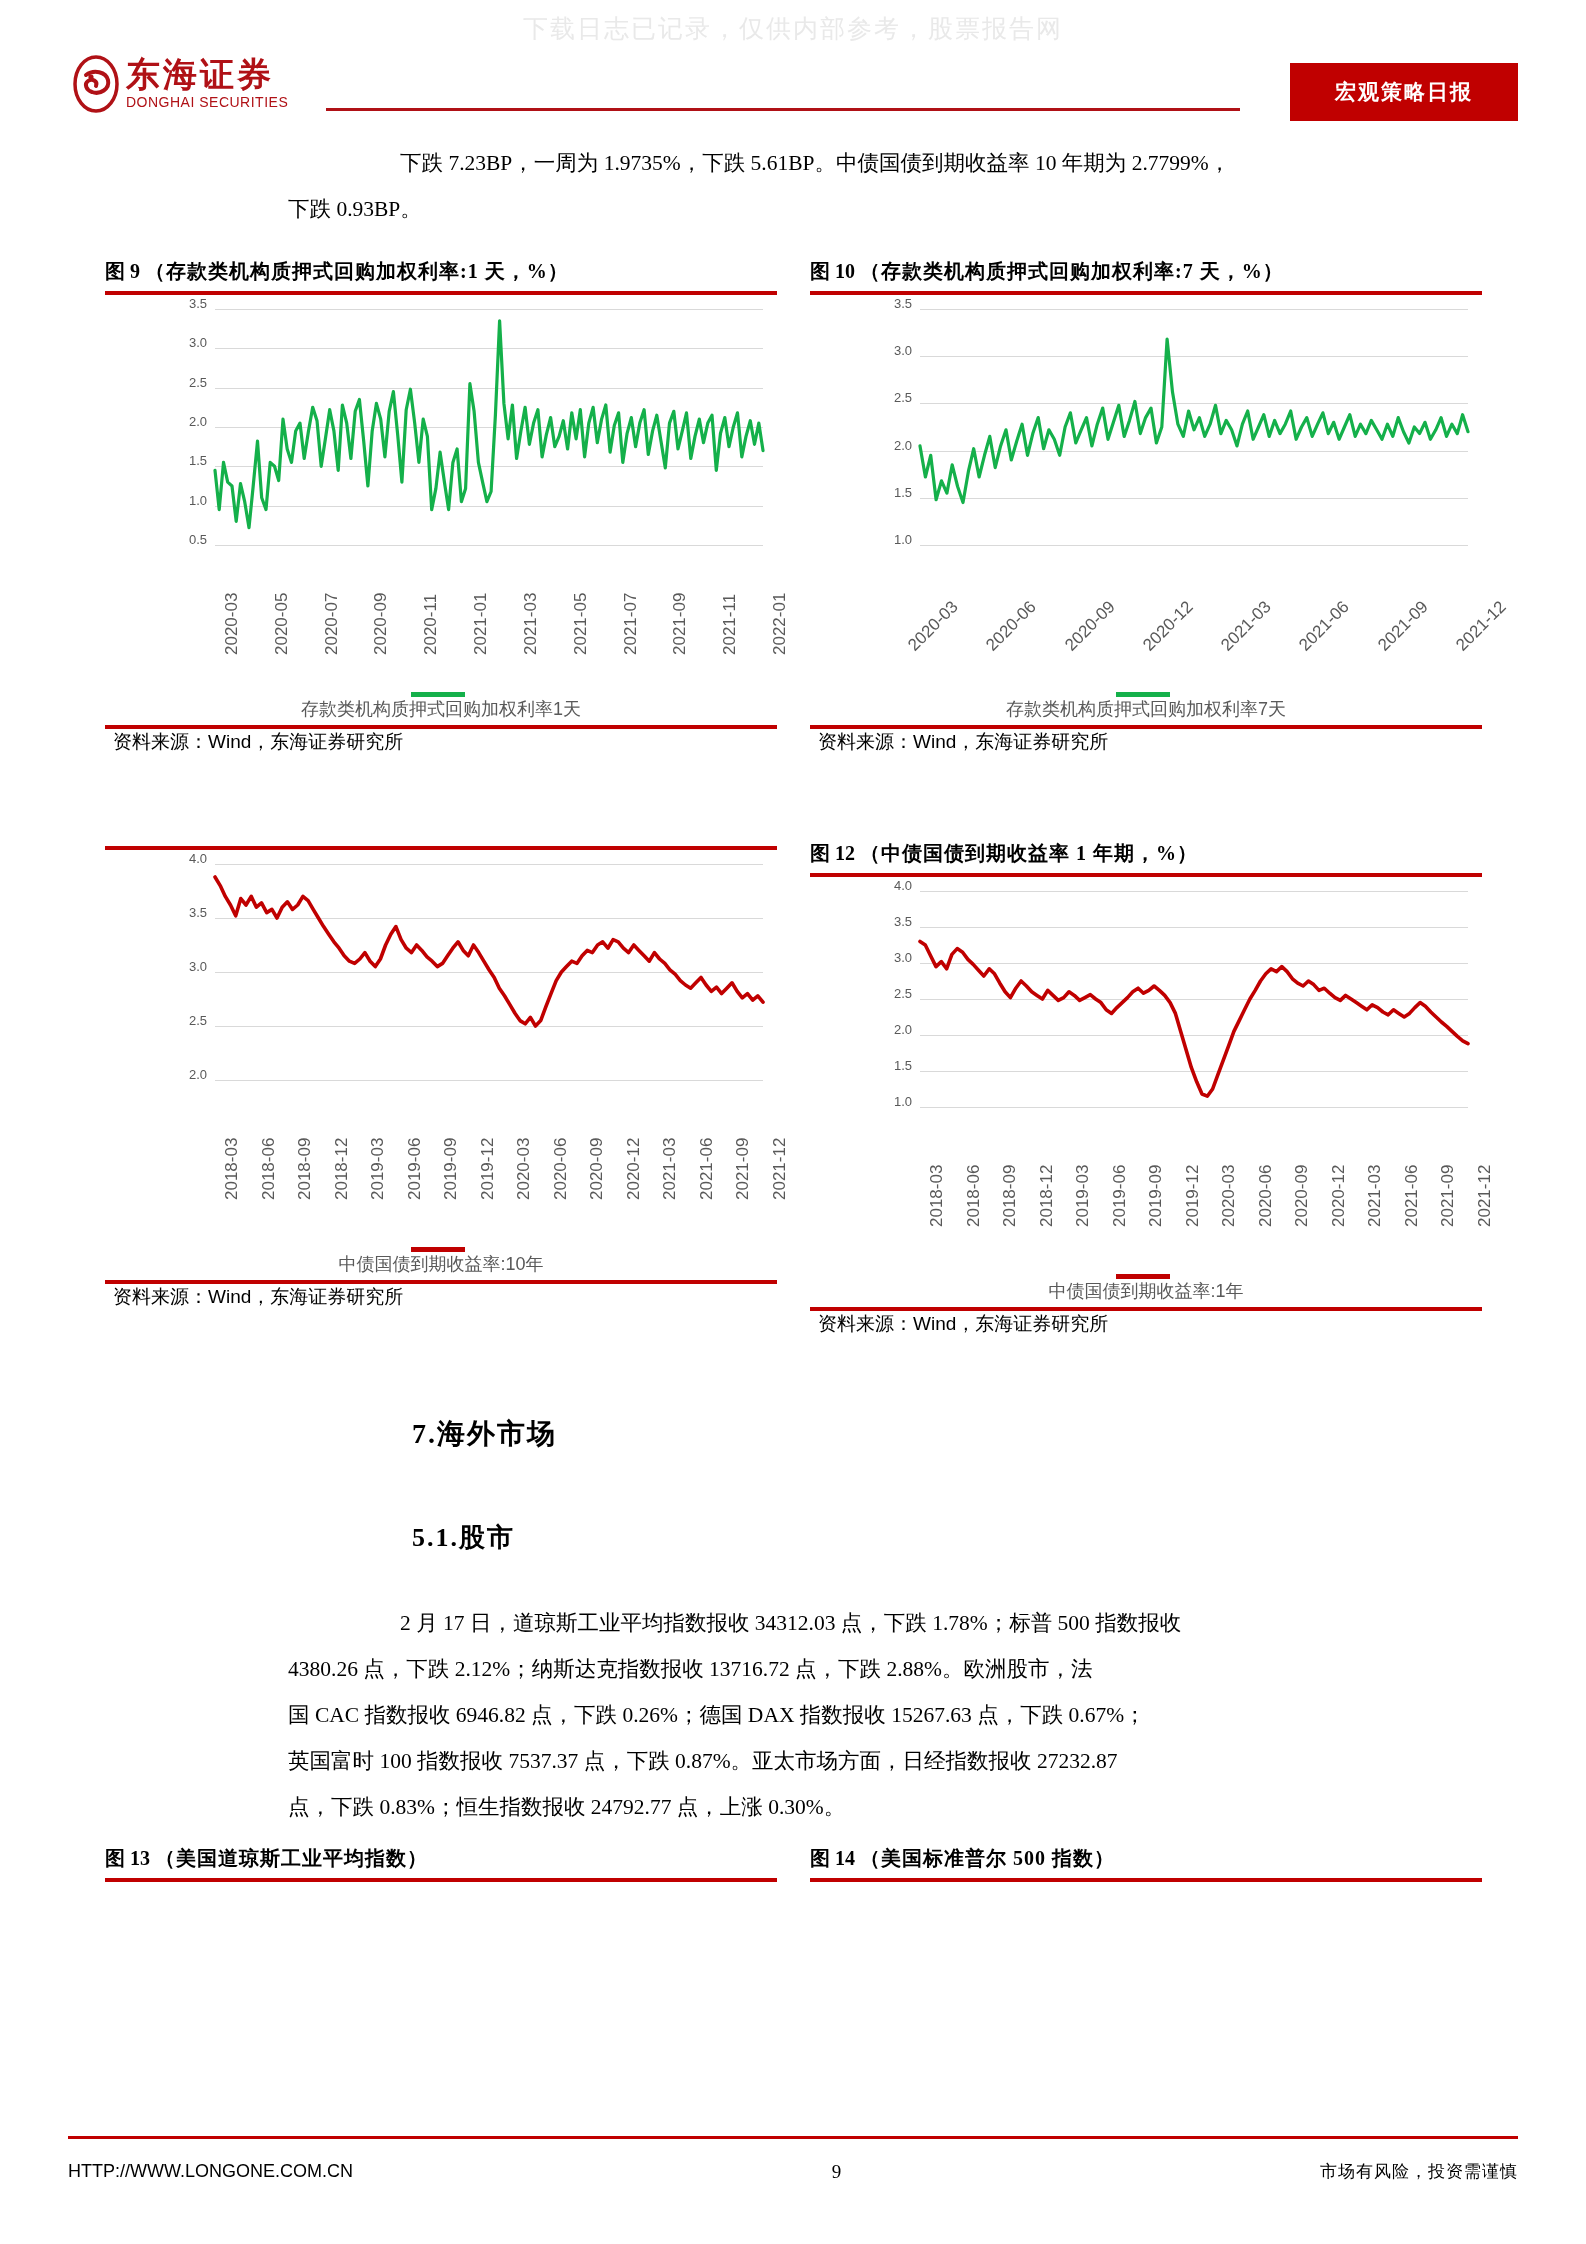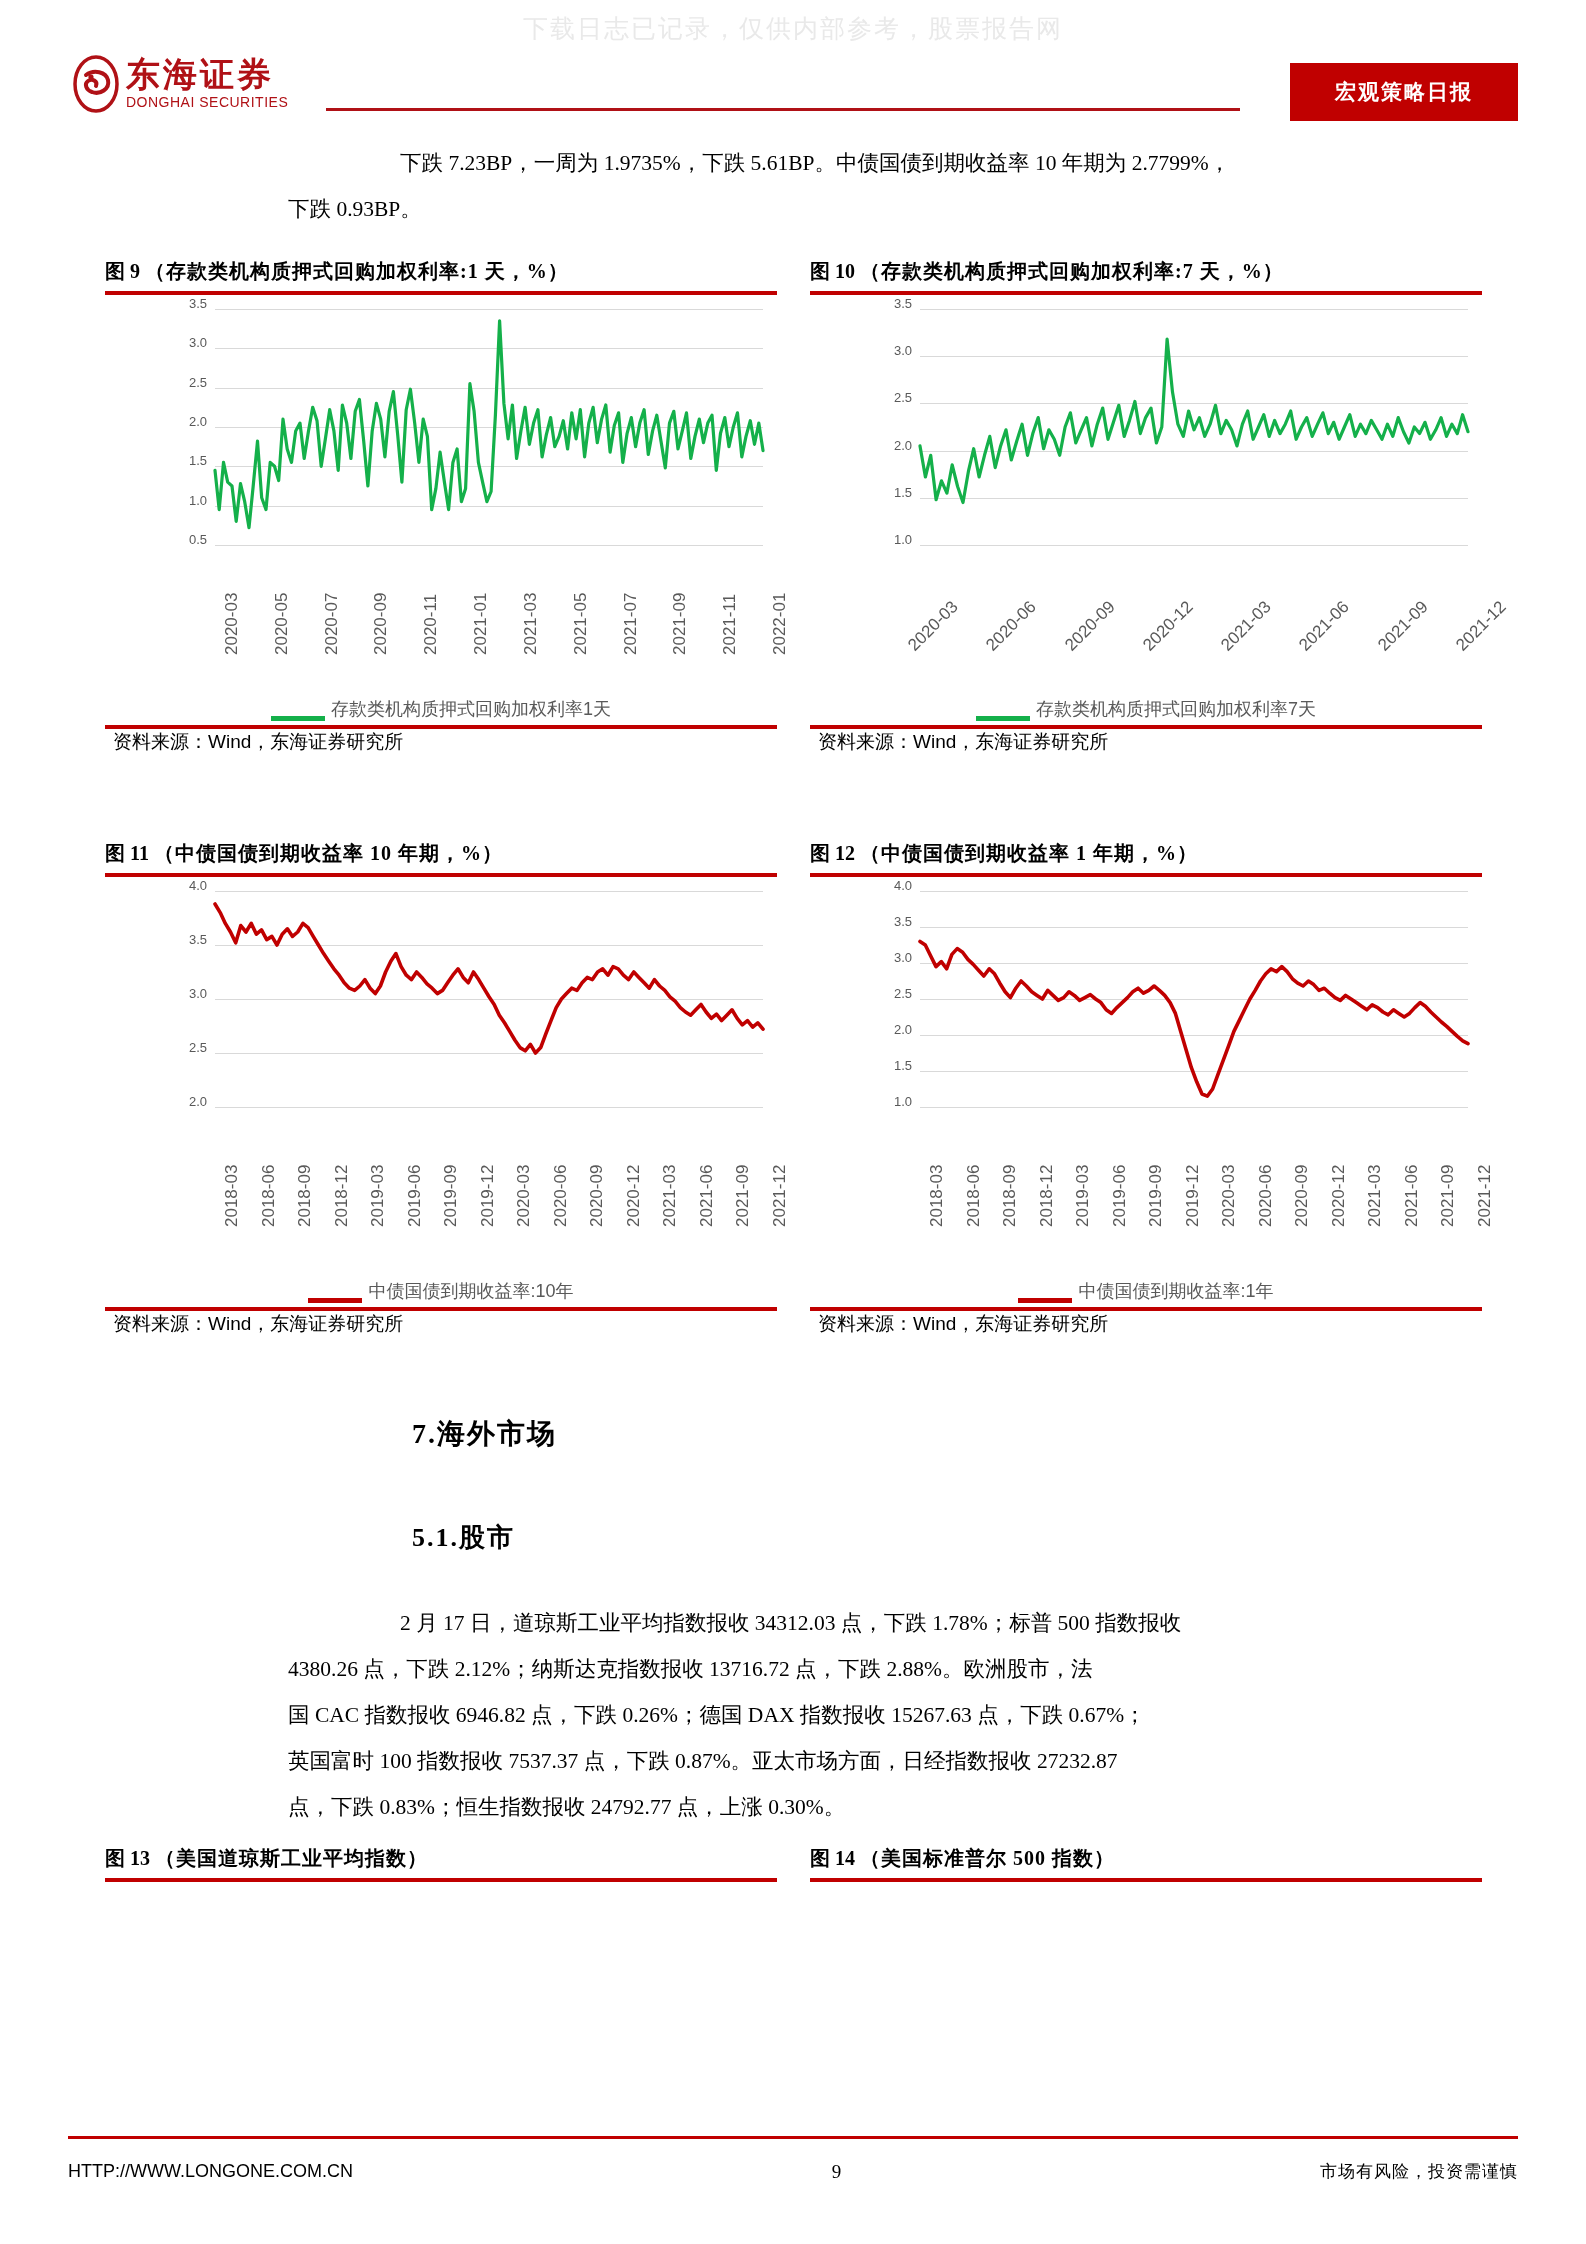--- a/index.html
+++ b/index.html
@@ -98,23 +98,23 @@
     position:absolute;
     font-family:"Liberation Sans", sans-serif;
     font-size:17px; color:#595959;
     white-space:nowrap;
     transform-origin: left top;
   }
   .xlab.vert { transform: rotate(-90deg); }
   .xlab.diag { transform: rotate(-45deg); }
   .legend {
     position:absolute; bottom:4px; left:0; right:0;
-    display:flex; align-items:flex-end; justify-content:center;
-    font-family:"Liberation Sans", sans-serif;
-    font-size:18px; color:#595959;
+    display:flex; align-items:center; justify-content:center;
+    font-family:"Liberation Sans", sans-serif;
+    font-size:18px; color:#595959;flex-direction:column;
   }
   .legend .swatch { width:54px; height:5px; margin-right:6px; }
 
   
   .h2 {
     position:absolute;
     font-family:"Liberation Serif", serif;
     font-weight:bold; font-size:28px; letter-spacing:2px; color:#000;
   }
   .h3 {
@@ -255,24 +255,20 @@
           </div>
         </div>
     </div>
     <div class="fig-src-rule"></div>
     <div class="fig-src">
       <span>资料来源：</span><span class="wind">Wind</span><span>，东海证券研究所</span>
     </div>
   </div>
 
   <div class="fig" style="left:105px; top:840px;">
-    <div class="fig-title">
-      <span class="num">图 11</span>
-      <span class="cap">（中债国债到期收益率 10 年期，%）</span>
-    </div>
     <div class="fig-rule"></div>
     <div class="fig-body">
       <div class="chart" id="chart-fig11">
           <div class="gridline" style="left: 110px; right: 14px; top: 230px;"></div>
           <div class="ylab" style="left: 46px; top: 217px;">2.0</div>
           <div class="gridline" style="left: 110px; right: 14px; top: 176px;"></div>
           <div class="ylab" style="left: 46px; top: 163px;">2.5</div>
           <div class="gridline" style="left: 110px; right: 14px; top: 122px;"></div>
           <div class="ylab" style="left: 46px; top: 109px;">3.0</div>
           <div class="gridline" style="left: 110px; right: 14px; top: 68px;"></div>

